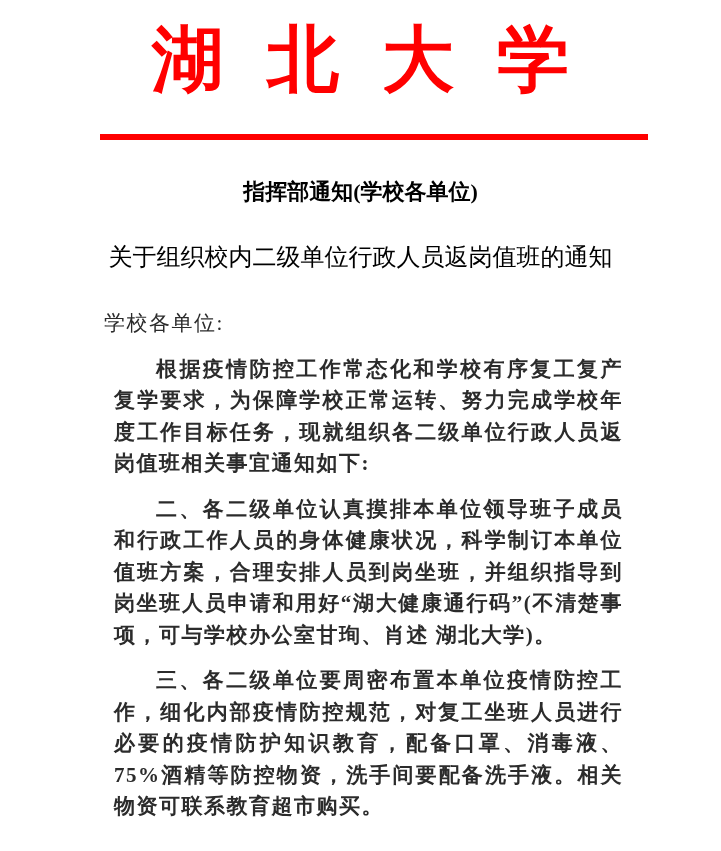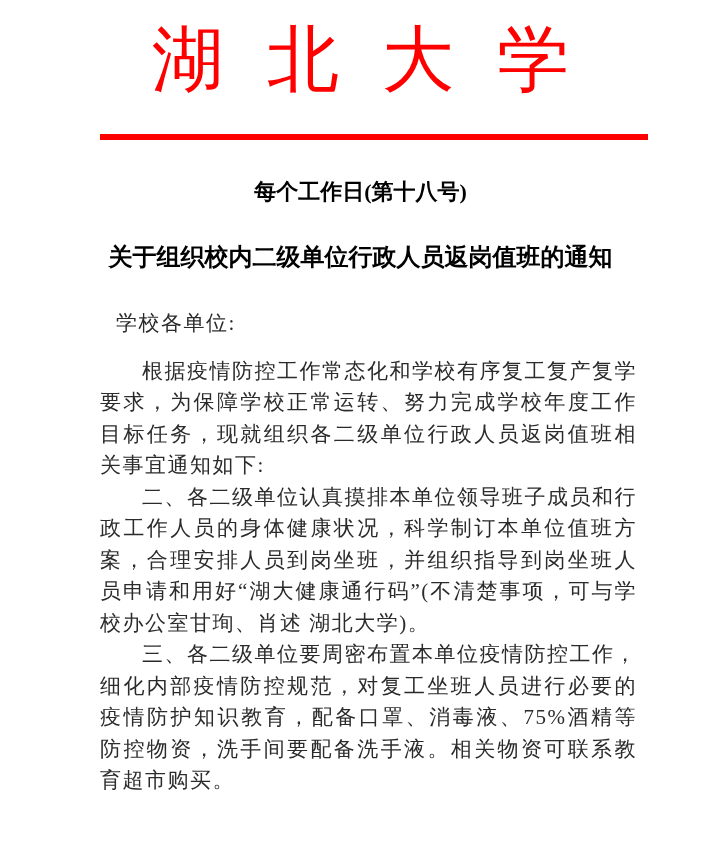--- a/index.html
+++ b/index.html
@@ -12,21 +12,21 @@
     background:var(--page-bg);
     overflow:hidden;
     font-family:"Liberation Serif","DejaVu Serif",serif;
   }
   
   .university {
     margin:14px 0 12px 0;
     text-align:center;
     color:var(--red);
     font-size:72px;
-    font-weight:400;
+    font-weight:700;
     line-height:92px;
     letter-spacing:0.6em;
     padding-left:0.6em; 
     white-space:nowrap;
   }
   .red-rule {
     margin:28px 0 0 100px;
     width:548px;
     height:2px;               
     border-top:4px solid var(--red);
@@ -40,46 +40,46 @@
     color:#000;
     font-size:22px;
     font-weight:700;
     line-height:28px;
   }
   .subject-title {
     margin:36px 0 0 0;
     text-align:center;
     color:#000;
     font-size:24px;
-    font-weight:700;
+    font-weight:400;
     line-height:30px;
   }
   
   .body-block {
     margin:36px 84px 0 100px;
     color:var(--ink);
     font-size:21px;
     line-height:31.5px;
     letter-spacing:1.5px;
     text-align:justify;
   }
-  .salutation { margin:16px; }
-  .para { margin:0; text-indent:2em; }
+  .salutation { margin:4px; }
+  .para { margin:14px; text-indent:2em;font-weight:bold; }
 </style>
 </head>
 <body>
 
 <div class="page">
 
   <div>
     <h1 class="university">湖北大学</h1>
     <div class="red-rule"></div>
   </div>
 
-  <h2 class="doc-title">每个工作日(第十八号)</h2>
+  <h2 class="doc-title">指挥部通知(学校各单位)</h2>
 
   <h3 class="subject-title">关于组织校内二级单位行政人员返岗值班的通知</h3>
 
   <div class="body-block">
     <p class="salutation">学校各单位:</p>
     <div id="paragraphs">
         <p class="para">根据疫情防控工作常态化和学校有序复工复产复学要求，为保障学校正常运转、努力完成学校年度工作目标任务，现就组织各二级单位行政人员返岗值班相关事宜通知如下:</p>
         <p class="para">二、各二级单位认真摸排本单位领导班子成员和行政工作人员的身体健康状况，科学制订本单位值班方案，合理安排人员到岗坐班，并组织指导到岗坐班人员申请和用好“湖大健康通行码”(不清楚事项，可与学校办公室甘珣、肖述 湖北大学)。</p>
         <p class="para">三、各二级单位要周密布置本单位疫情防控工作，细化内部疫情防控规范，对复工坐班人员进行必要的疫情防护知识教育，配备口罩、消毒液、75%酒精等防控物资，洗手间要配备洗手液。相关物资可联系教育超市购买。</p>
       </div>

